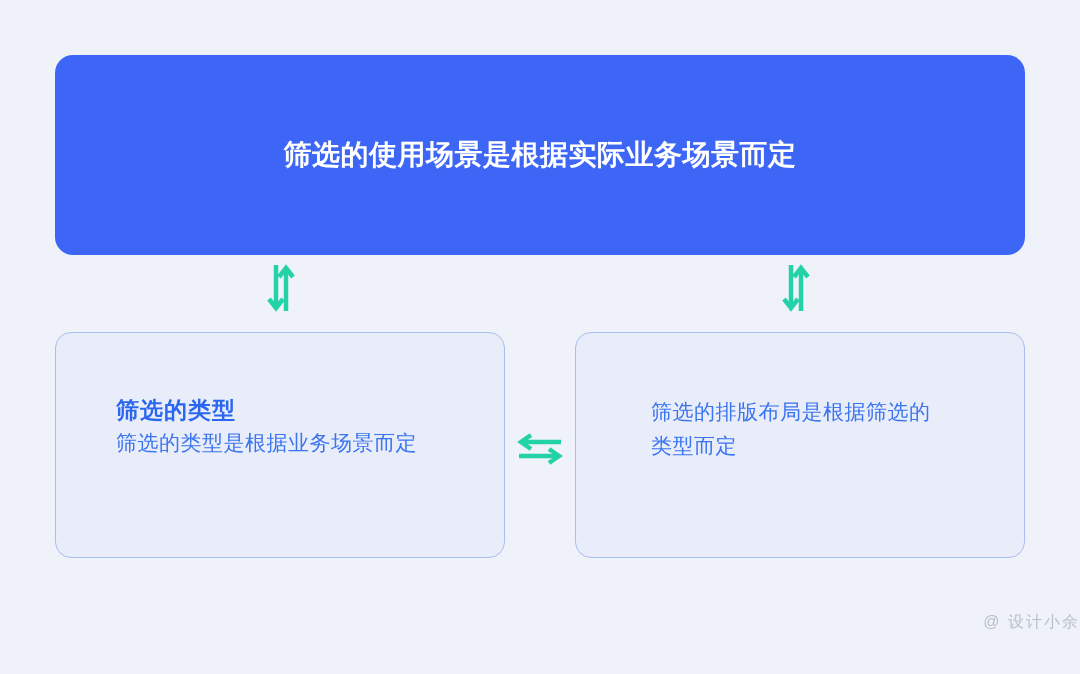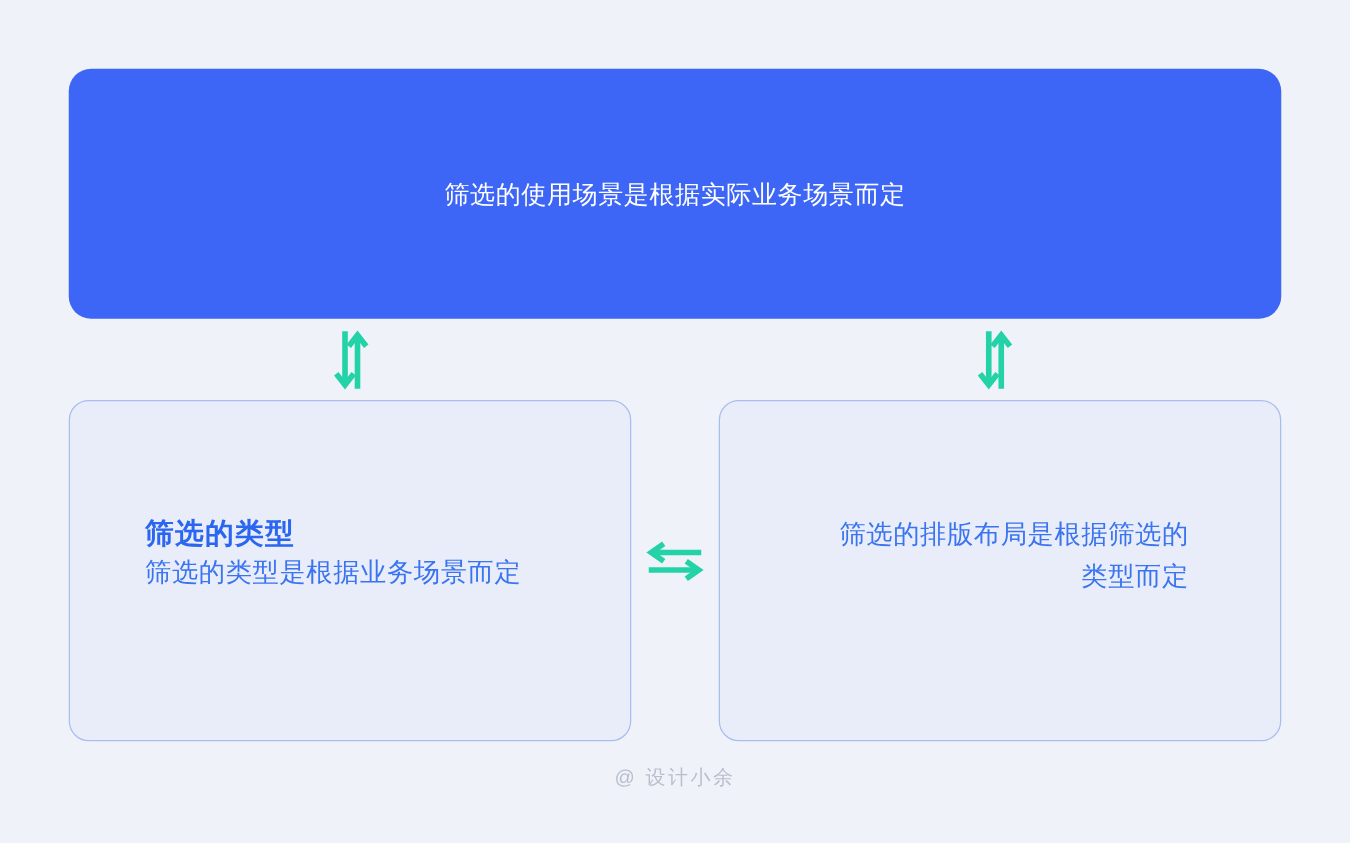--- a/index.html
+++ b/index.html
@@ -40,50 +40,50 @@
     justify-content:center;
     gap:22px;
     color:var(--white);
   }
   .top-box .title{
     font-size:34px;
     font-weight:bold;
     letter-spacing:1px;
   }
   .top-box .subtitle{
-    font-size:20px;
-    font-weight:normal;
+    font-size:28px;
+    font-weight:bold;
     letter-spacing:0.5px;
   }
 
   
   .card{
     position:absolute;
-    top:320px;
-    width:450px; height:273px;
+    top:332px;
+    width:450px; height:226px;
     background:var(--card-bg);
     border:1px solid var(--card-border);
     border-radius:16px;
-    padding:90px 60px 0 60px;
+    padding:62px 60px 0 60px;
   }
   .card.left{ left:55px; }
   .card.right{ left:575px; padding-left:75px; }
   .card .card-title{
     font-size:23px;
     font-weight:bold;
     color:var(--title-text);
     letter-spacing:1px;
   }
   .card .card-body{
     font-size:21px;
     color:var(--body-text);
     line-height:1.6;
     letter-spacing:0.5px;
   }
-  .card.right .card-body{ max-width:300px;text-align:right; }
+  .card.right .card-body{ max-width:300px; }
 
   
   .v-arrow{
     position:absolute;
     top:262px;
     width:28px;
     height:52px;
     color:var(--arrow-teal);
   }
   .v-arrow.left-pos{ left:267px; }
@@ -94,21 +94,21 @@
     width:48px; height:32px;
     color:var(--arrow-teal);
   }
   .v-arrow svg,.h-arrow svg{ display:block; width:100%; height:100%; }
 
   
   .watermark{
     position:absolute;
     left:0; right:0;
     top:612px;
-    text-align:center;
+    text-align:right;
     color:var(--watermark-gray);
     font-size:16px;
     letter-spacing:2px;
   }
 </style>
 </head>
 <body>
 
 <div class="canvas">
 

